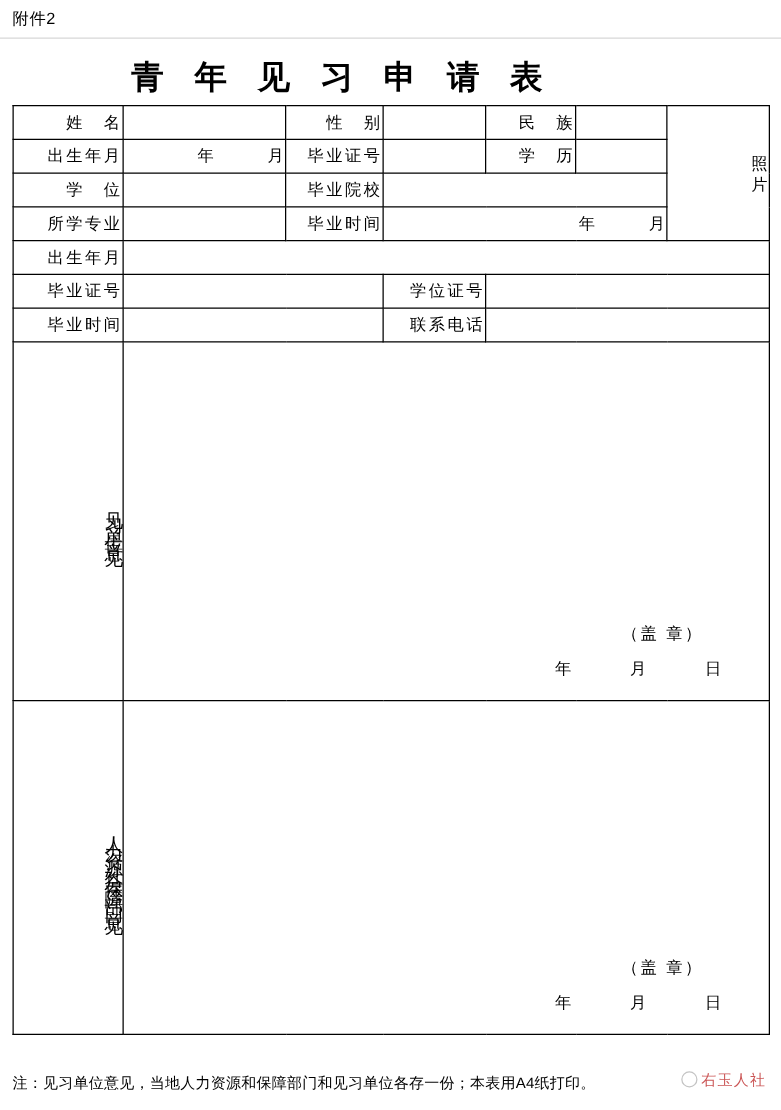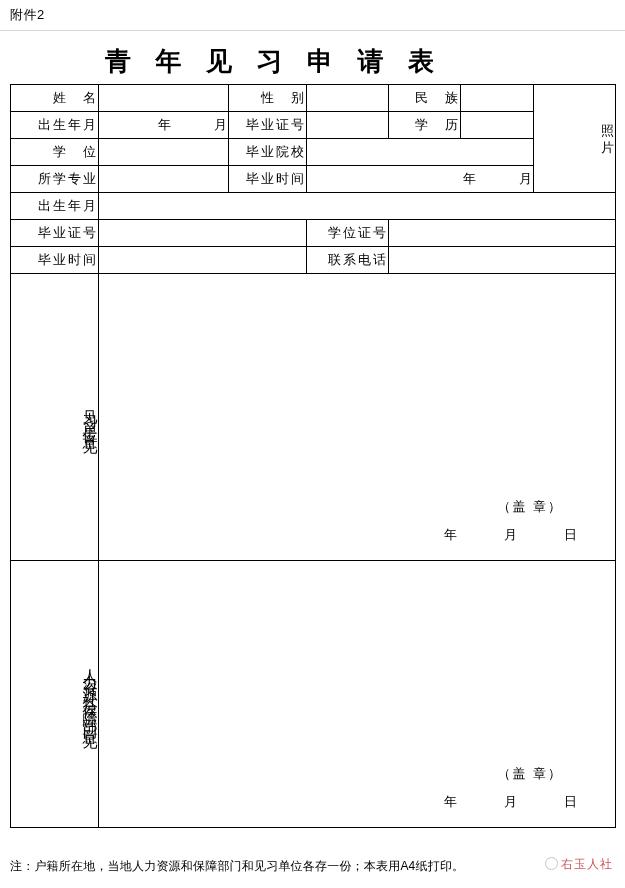--- a/index.html
+++ b/index.html
@@ -224,19 +224,19 @@
         <span class="vert-label">人力资源社会保障部门意见</span>
       </td>
       <td colspan="6" class="opinion-cell" style="height:266px;">
         <span class="seal">（盖  章）</span>
         <span class="dateline">年　　　月　　　日</span>
       </td>
     </tr>
   </tbody>
     </table>
 
-  <div class="note">注：户籍所在地，当地人力资源和保障部门和见习单位各存一份；本表用A4纸打印。</div>
+  <div class="note">注：见习单位意见，当地人力资源和保障部门和见习单位各存一份；本表用A4纸打印。</div>
 
   <div class="watermark">
     <span class="wm-dot"></span><span>右玉人社</span>
   </div>
 
 </div>
 
 </body></html>

